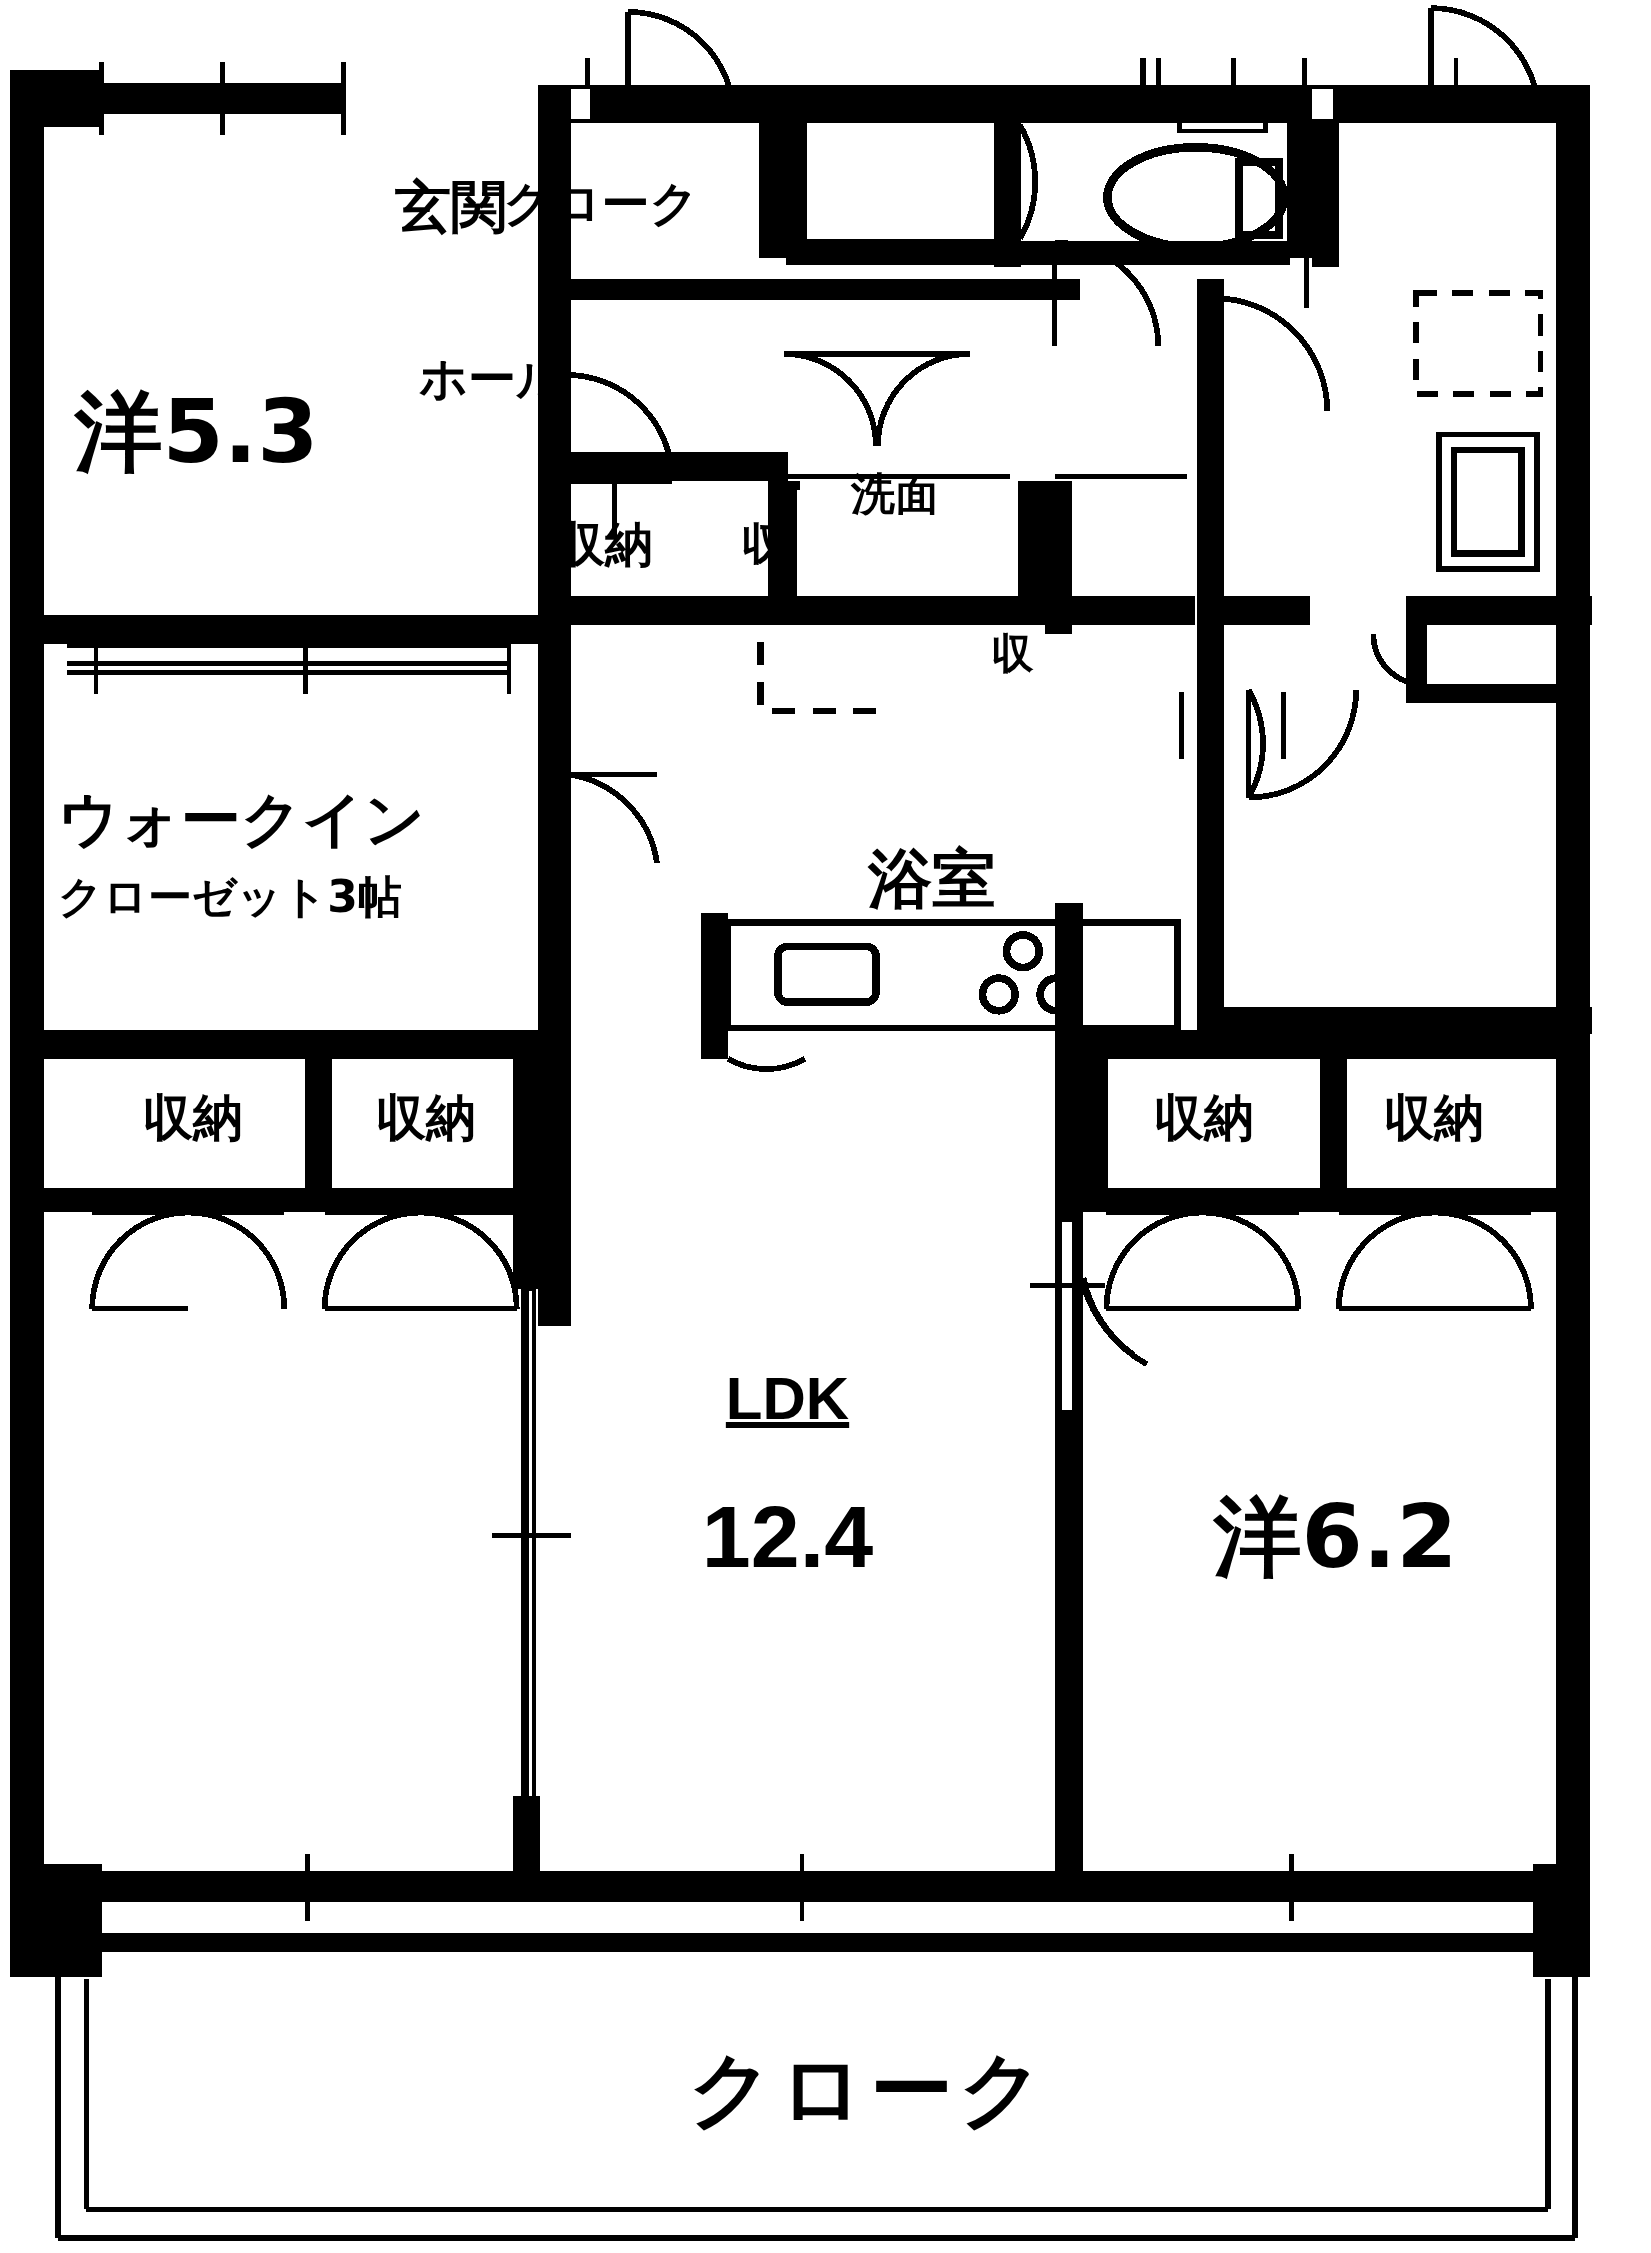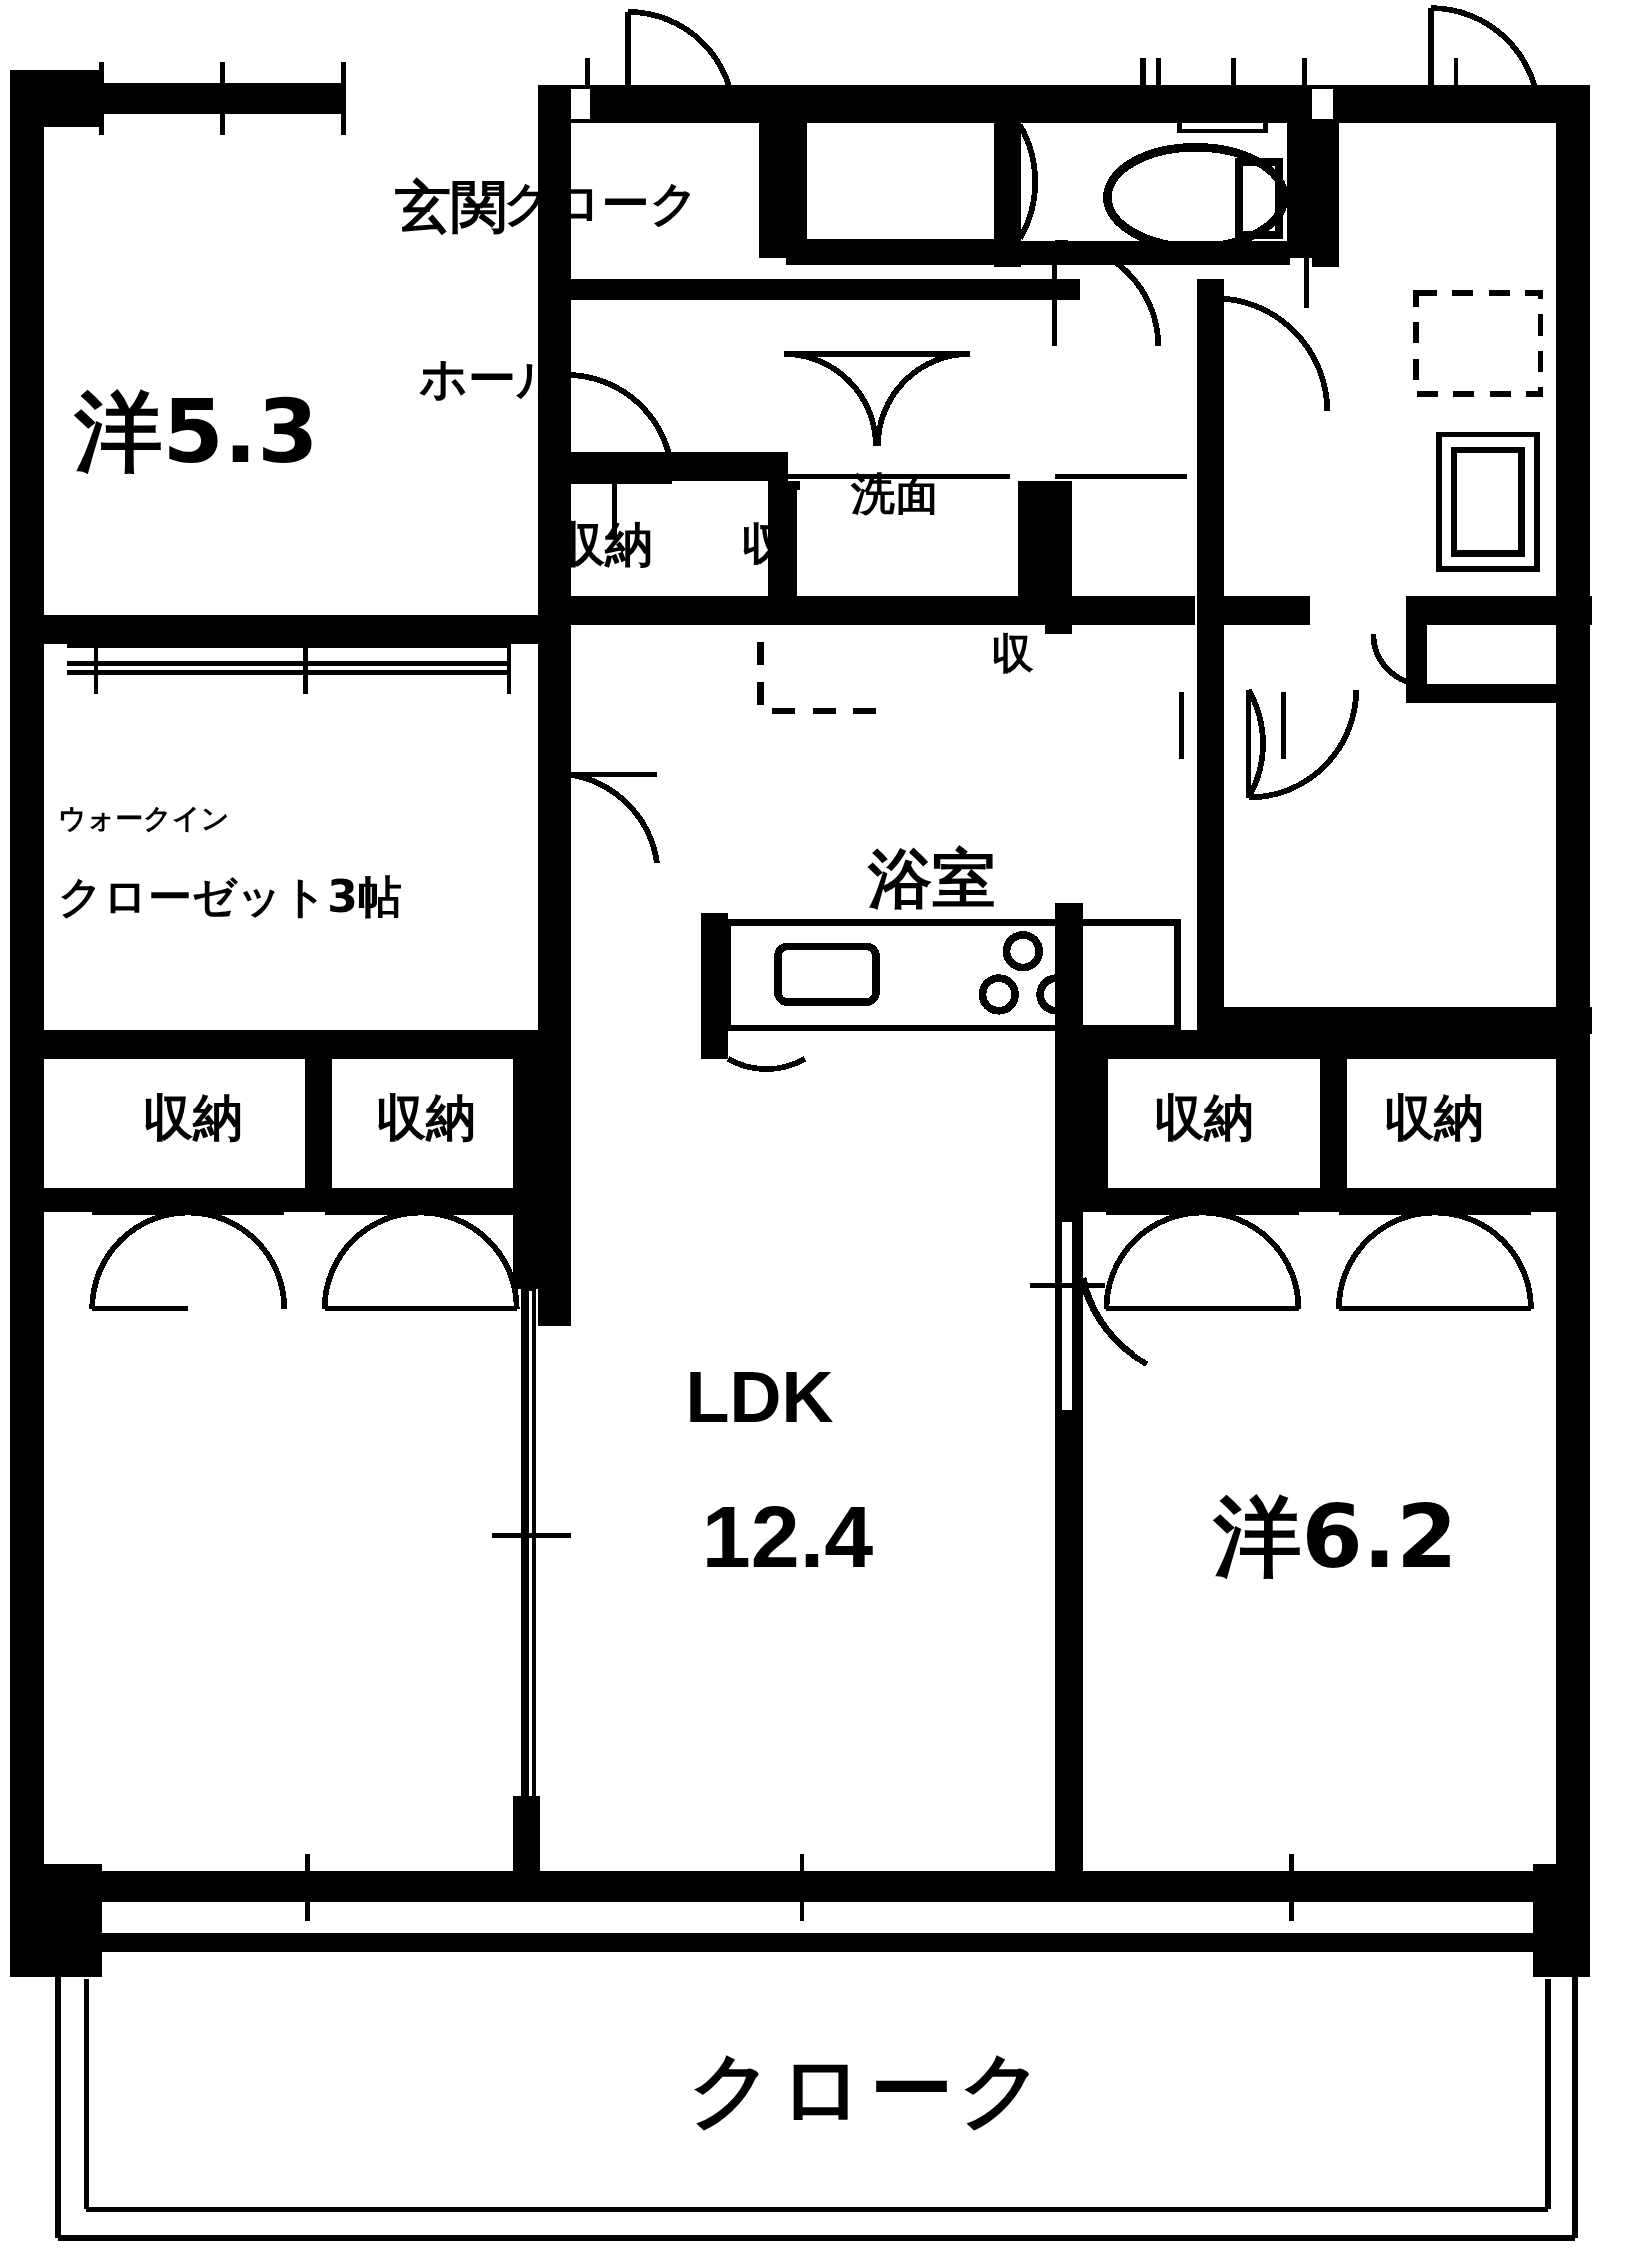--- a/index.html
+++ b/index.html
@@ -282,35 +282,35 @@
 <div class="lbl" style="left:538px;top:514px;width:134px;height:60px;font-size:48px;">収納</div>
 
 <div class="lbl" style="left:722px;top:516px;width:83px;height:56px;font-size:44px;">収</div>
 
 <div class="lbl" style="left:865px;top:423px;width:60px;height:142px;font-size:44px;flex-direction:column;">洗面</div>
 
 <div class="lbl" style="left:974px;top:627px;width:77px;height:54px;font-size:42px;">収</div>
 
 <div class="lbl" style="left:855px;top:847px;width:154px;height:65px;font-size:64px;">浴室</div>
 
-<div class="lbl" style="left:58px;top:790px;width:327px;height:58px;font-size:28px;justify-content:flex-start;text-align:center;">ウォークイン</div>
+<div class="lbl" style="left:58px;top:790px;width:327px;height:58px;font-size:60px;justify-content:flex-start;text-align:center;">ウォークイン</div>
 
 <div class="lbl" style="left:58px;top:867px;width:327px;height:60px;font-size:44px;justify-content:flex-start;">クローゼット3帖</div>
 
 <div class="lbl" style="left:121px;top:1088px;width:144px;height:60px;font-size:50px;">収納</div>
 
 <div class="lbl" style="left:354px;top:1088px;width:144px;height:60px;font-size:50px;">収納</div>
 
 <div class="lbl" style="left:1132px;top:1088px;width:144px;height:60px;font-size:50px;">収納</div>
 
 <div class="lbl" style="left:1362px;top:1088px;width:144px;height:60px;font-size:50px;">収納</div>
 
 
-<div class="lbl" style="left:654px;top:1345px;width:211px;height:106px;font-size:72px;
-            font-family:'Liberation Sans',sans-serif;">LDK</div>
+<div class="lbl" style="left:682px;top:1345px;width:211px;height:106px;font-size:60px;
+            font-family:'Liberation Sans',sans-serif;text-decoration:underline;">LDK</div>
 
 <div class="lbl" style="left:672px;top:1484px;width:231px;height:106px;font-size:88px;
             font-family:'Liberation Sans',sans-serif;">12.4</div>
 
 <div class="lbl" style="left:1230px;top:1484px;width:211px;height:106px;font-size:88px;text-align:right;">洋6.2</div>
 
 <div class="lbl" style="left:576px;top:2037px;width:586px;height:106px;font-size:83px;letter-spacing:5.8px;">クローク</div>
 
 </div>
 

